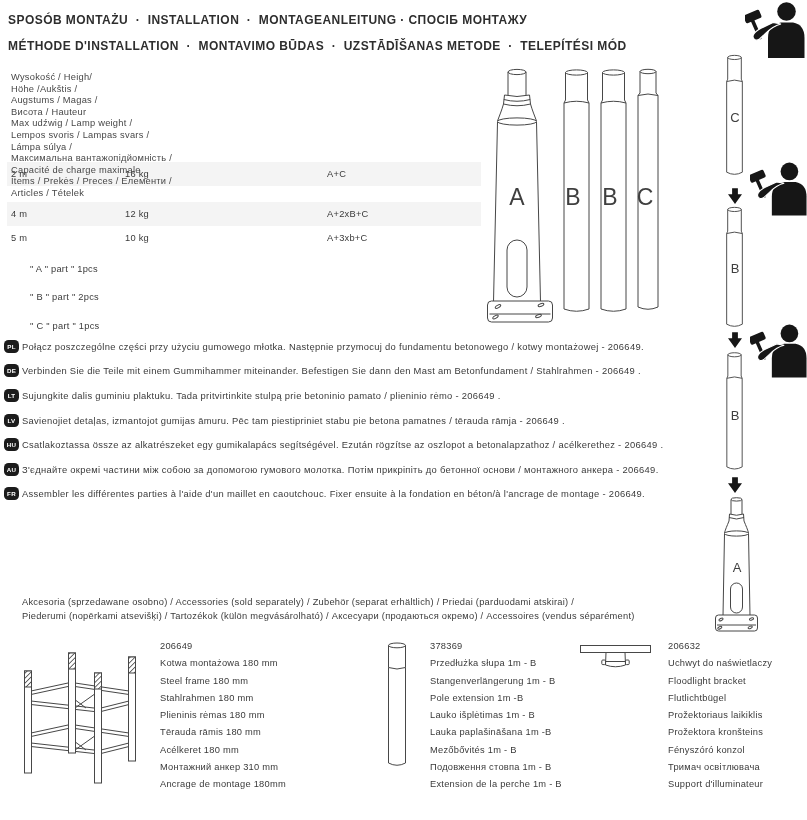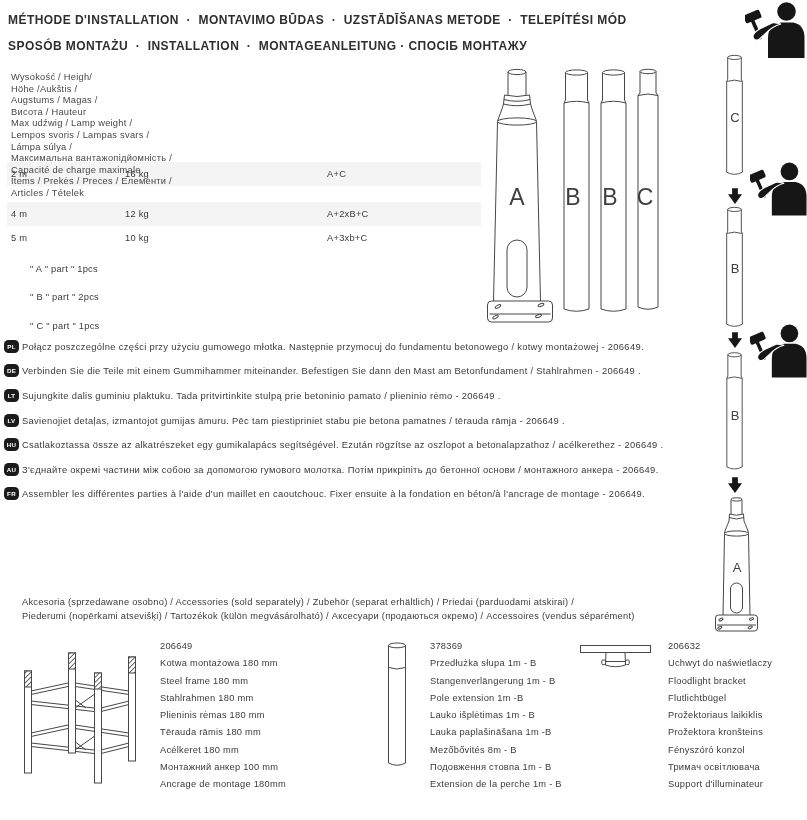--- a/index.html
+++ b/index.html
@@ -109,22 +109,22 @@
           <ellipse cx="35.2" cy="130.4" rx="2.2" ry="1.1" transform="rotate(-18 35.2 130.4)"></ellipse>
         </g>
       </symbol>
       <symbol id="sym-arrow-down" viewBox="0 0 16 18">
         <path d="M4.7,0 L11.3,0 L11.3,7 L16,7 L8,18 L0,7 L4.7,7 Z" fill="#161616"></path>
       </symbol>
     </defs>
   </svg>
 
   <div class="title-block">
+    <div class="title-line">SPOSÓB MONTAŻU  ·  INSTALLATION  ·  MONTAGEANLEITUNG · СПОСІБ МОНТАЖУ</div>
     <div class="title-line">MÉTHODE D'INSTALLATION  ·  MONTAVIMO BŪDAS  ·  UZSTĀDĪŠANAS METODE  ·  TELEPÍTÉSI MÓD</div>
-    <div class="title-line">SPOSÓB MONTAŻU  ·  INSTALLATION  ·  MONTAGEANLEITUNG · СПОСІБ МОНТАЖУ</div>
   </div>
 
   <div class="spec-table">
     <div class="t-head">
       <div class="c1 pre">Wysokość / Heigh/
 Höhe /Aukštis /
 Augstums / Magas /
 Висота / Hauteur</div>
       <div class="c2 pre">Max udźwig / Lamp weight /
 Lempos svoris / Lampas svars /
@@ -305,32 +305,32 @@
   </svg>
 
   <div class="acc-text" style="left:160px">
     <div class="acc-line">206649</div>
     <div class="acc-line">Kotwa montażowa 180 mm</div>
     <div class="acc-line">Steel frame 180 mm</div>
     <div class="acc-line">Stahlrahmen 180 mm</div>
     <div class="acc-line">Plieninis rėmas 180 mm</div>
     <div class="acc-line">Tērauda rāmis 180 mm</div>
     <div class="acc-line">Acélkeret 180 mm</div>
-    <div class="acc-line">Монтажний анкер 100 mm</div>
+    <div class="acc-line">Монтажний анкер 310 mm</div>
     <div class="acc-line">Ancrage de montage 180mm</div>
   </div>
 
   <div class="acc-text" style="left:430px">
     <div class="acc-line">378369</div>
     <div class="acc-line">Przedłużka słupa 1m - B</div>
     <div class="acc-line">Stangenverlängerung 1m - B</div>
     <div class="acc-line">Pole extension 1m -B</div>
     <div class="acc-line">Lauko išplėtimas 1m - B</div>
     <div class="acc-line">Lauka paplašināšana 1m -B</div>
-    <div class="acc-line">Mezőbővités 8m - B</div>
+    <div class="acc-line">Mezőbővités 1m - B</div>
     <div class="acc-line">Подовження стовпа 1m - B</div>
     <div class="acc-line">Extension de la perche 1m - B</div>
   </div>
 
   <div class="acc-text" style="left:668px">
     <div class="acc-line">206632</div>
     <div class="acc-line">Uchwyt do naświetlaczy</div>
     <div class="acc-line">Floodlight bracket</div>
     <div class="acc-line">Flutlichtbügel</div>
     <div class="acc-line">Prožektoriaus laikiklis</div>

